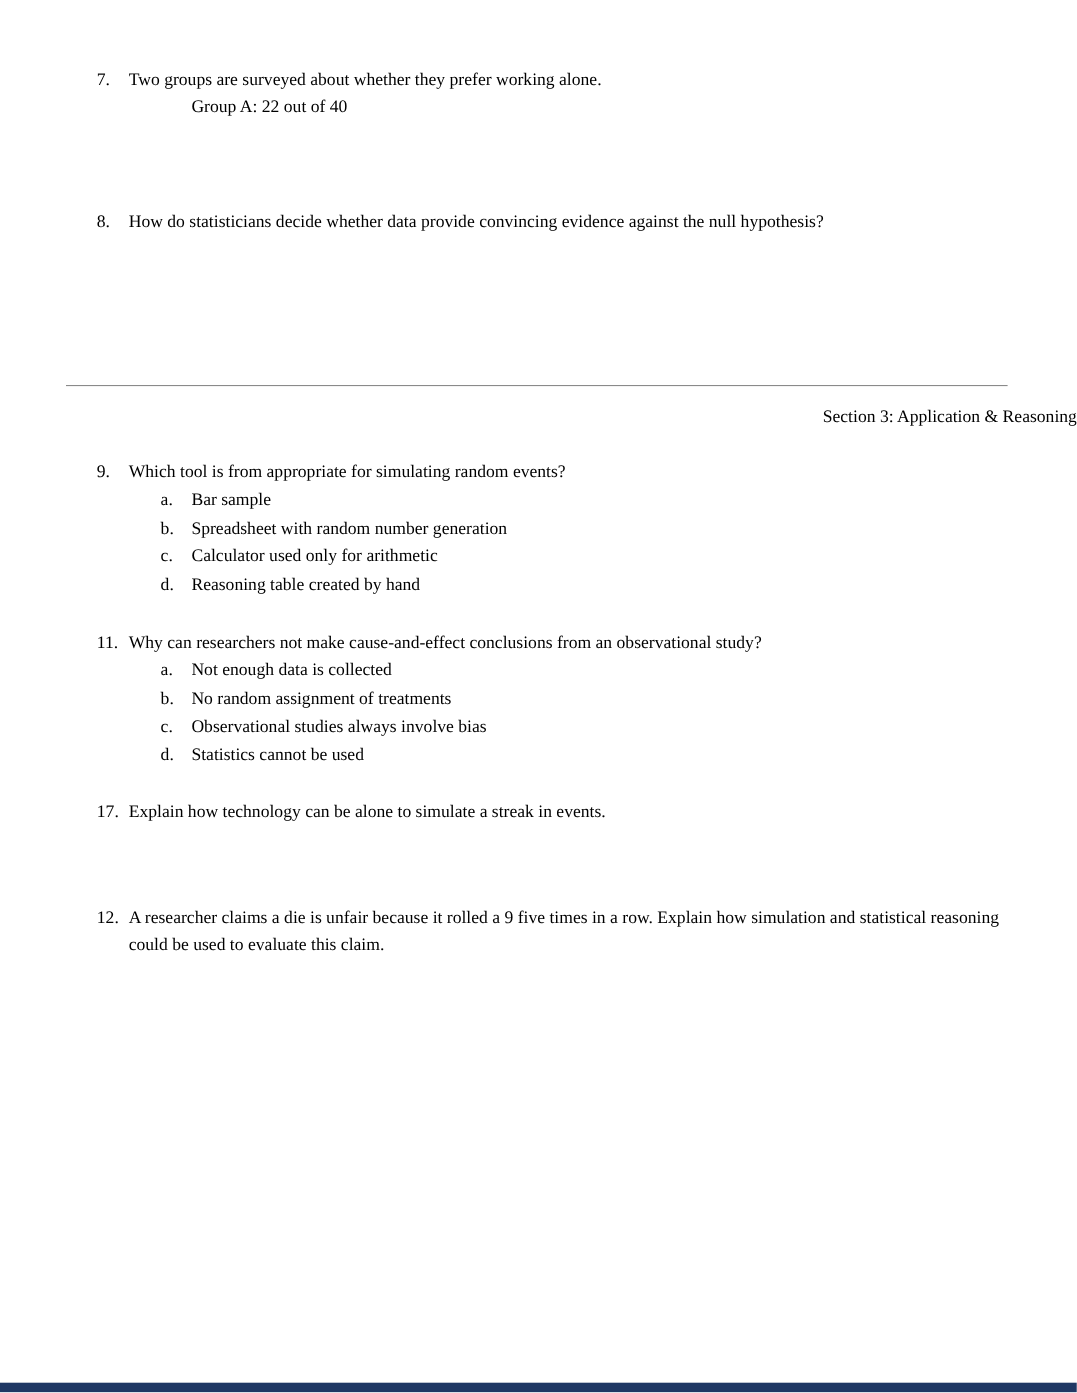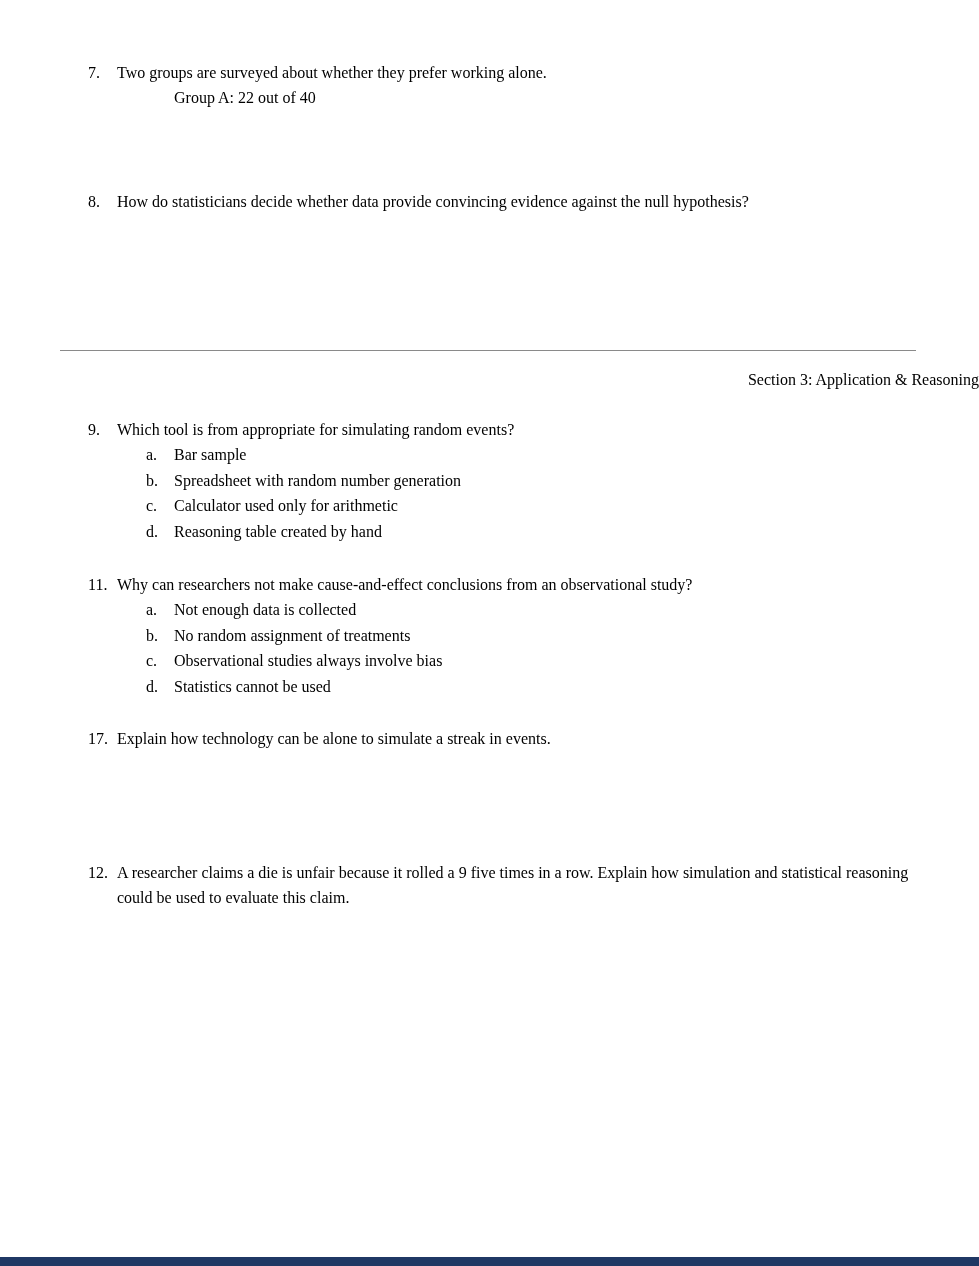--- a/index.html
+++ b/index.html
@@ -57,21 +57,21 @@
   }
   .section-title {
     margin-top: 16px;
     margin-left: 57px;
     line-height: 25px;
     text-align: right;
   }
   .q9  { margin-top: 25px; }
   .q10 { margin-top: 28px; }
   .q11 { margin-top: 27px; }
-  .q12 { margin-top: 109px; }
+  .q12 { margin-top: 71px; }
 
   .footer-bar {
     position: absolute;
     left: 0;
     bottom: 0;
     width: 100%;
     height: 9px;
     background: #1f3864;
   }
 </style>

